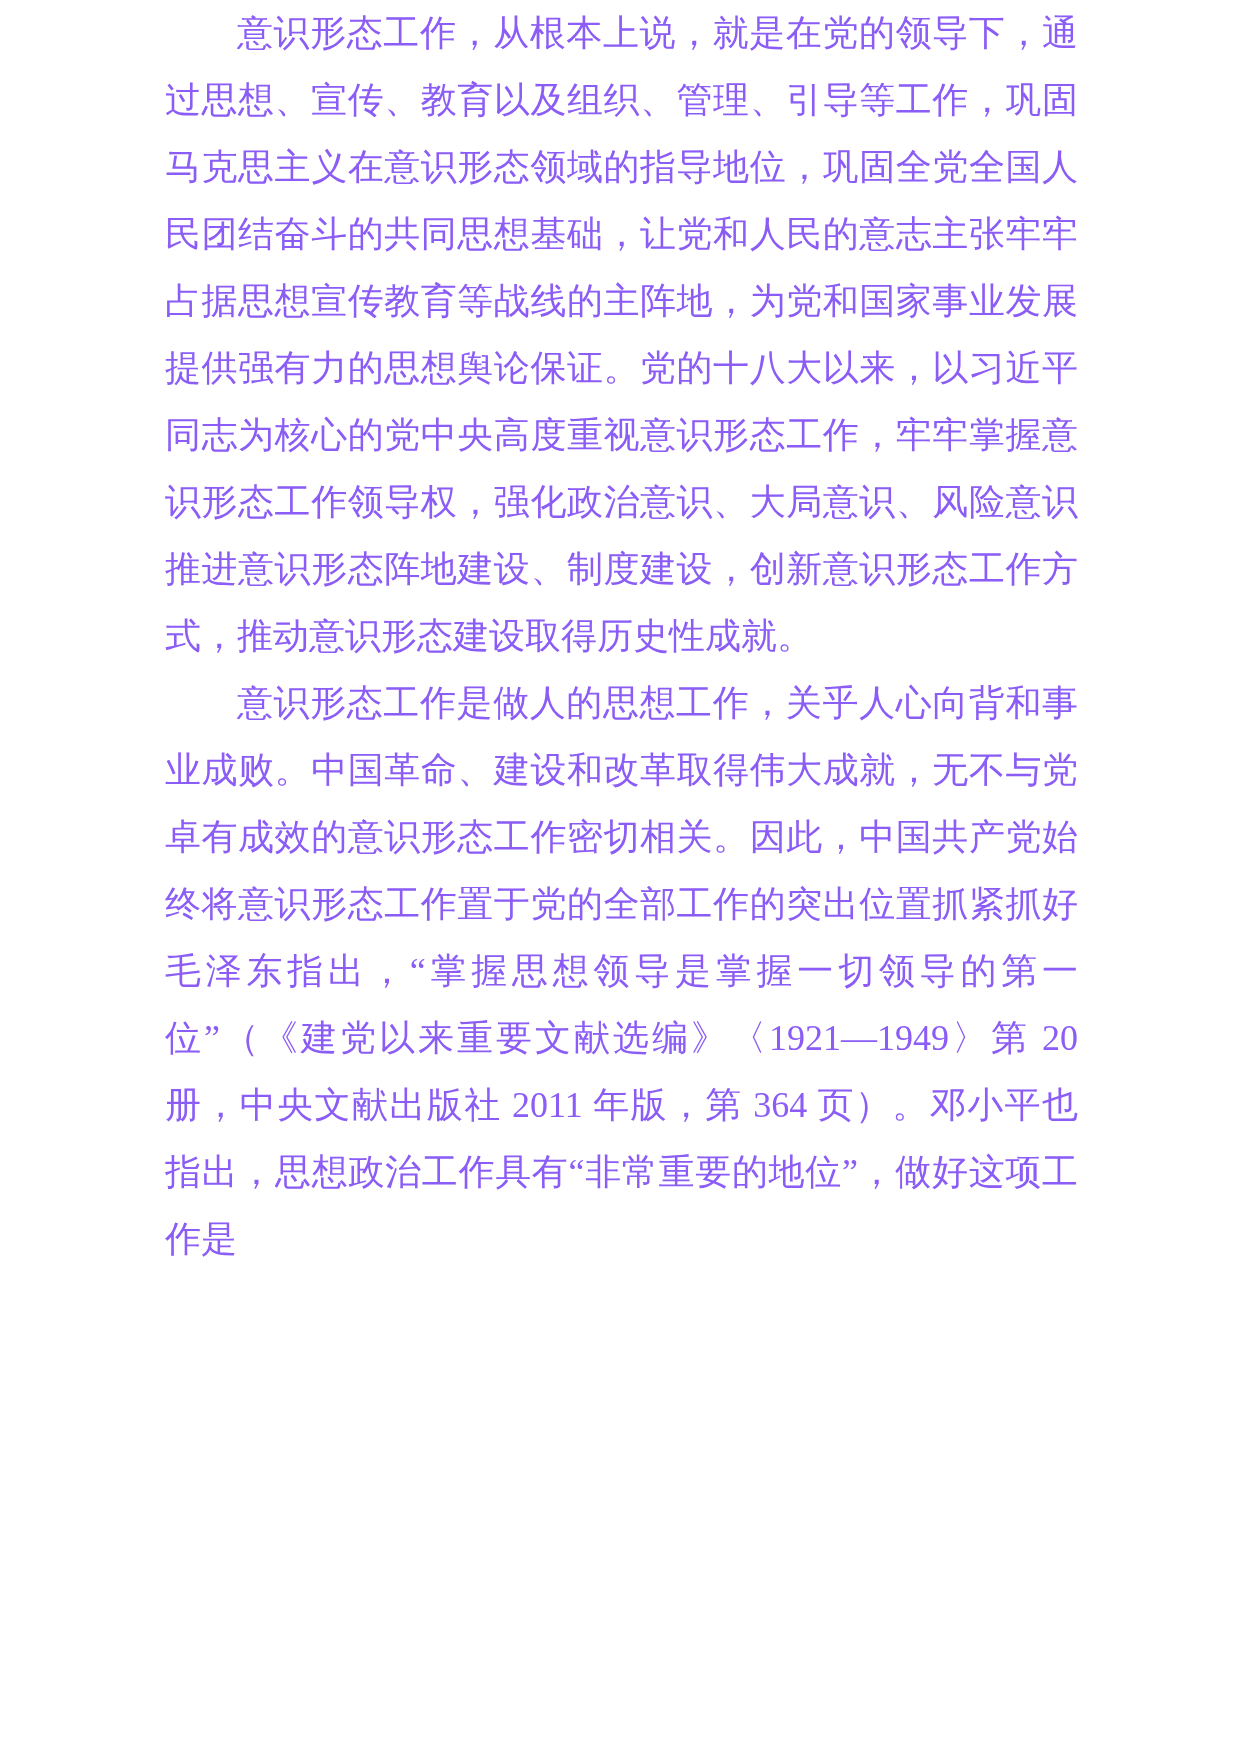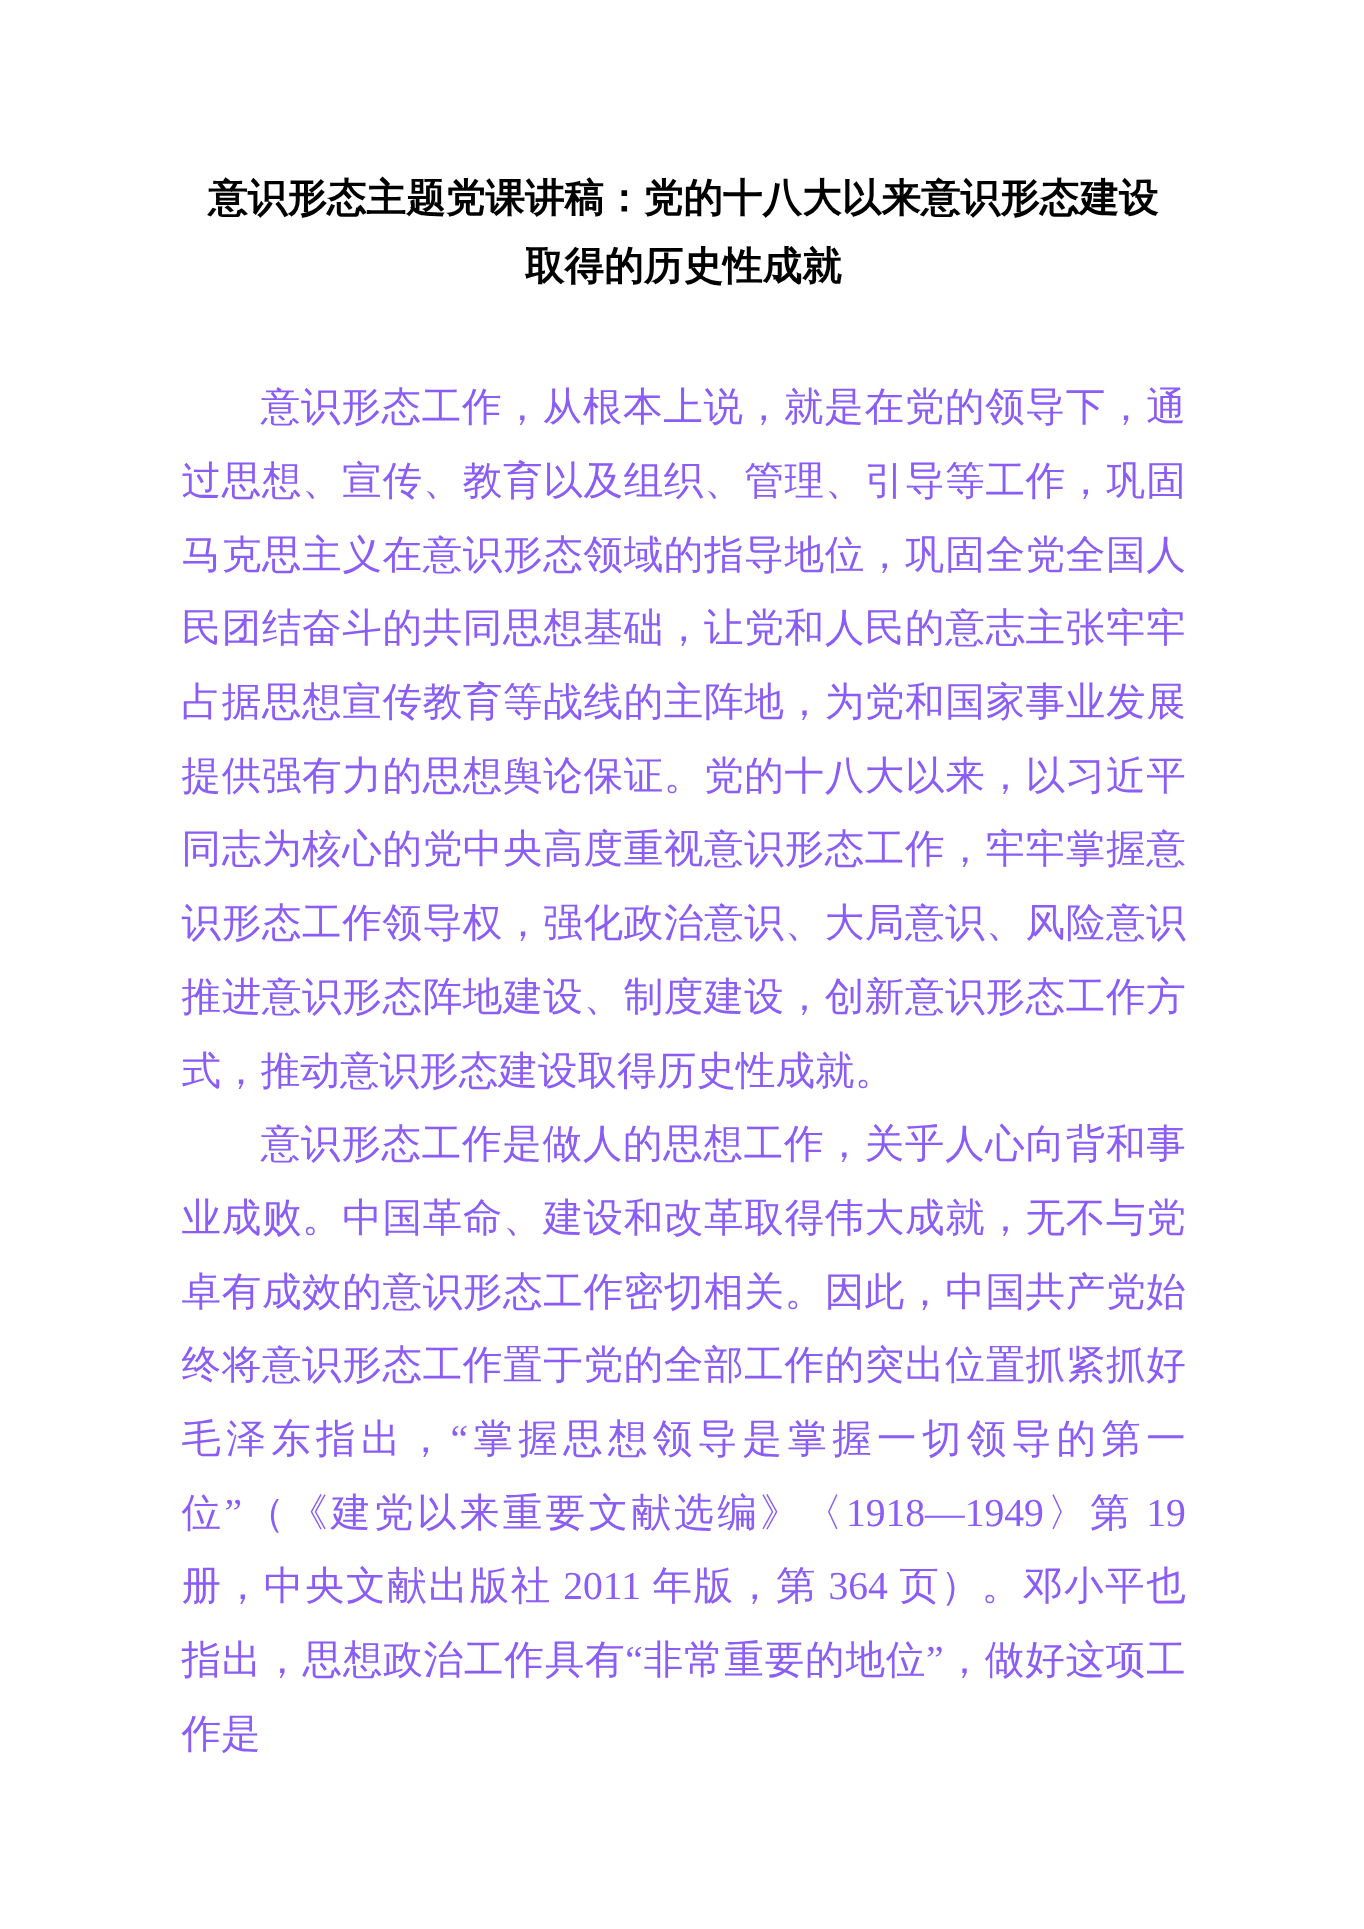--- a/index.html
+++ b/index.html
@@ -41,17 +41,16 @@
     color: #8b5cf6;
     word-break: normal;
     overflow-wrap: break-word;
   }
 </style>
 </head>
 <body>
 
 <div class="page">
   <div class="content">
-    <h1 class="doc-title">意识形态主题党课讲稿：党的十八大以来意识形态建设取得的历史性成就</h1>
     <p class="body-para">意识形态工作，从根本上说，就是在党的领导下，通过思想、宣传、教育以及组织、管理、引导等工作，巩固马克思主义在意识形态领域的指导地位，巩固全党全国人民团结奋斗的共同思想基础，让党和人民的意志主张牢牢占据思想宣传教育等战线的主阵地，为党和国家事业发展提供强有力的思想舆论保证。党的十八大以来，以习近平同志为核心的党中央高度重视意识形态工作，牢牢掌握意识形态工作领导权，强化政治意识、大局意识、风险意识推进意识形态阵地建设、制度建设，创新意识形态工作方式，推动意识形态建设取得历史性成就。</p>
-    <p class="body-para">意识形态工作是做人的思想工作，关乎人心向背和事业成败。中国革命、建设和改革取得伟大成就，无不与党卓有成效的意识形态工作密切相关。因此，中国共产党始终将意识形态工作置于党的全部工作的突出位置抓紧抓好毛泽东指出，“掌握思想领导是掌握一切领导的第一位”（《建党以来重要文献选编》〈1918—1949〉第 19 册，中央文献出版社 2011 年版，第 364 页）。邓小平也指出，思想政治工作具有“非常重要的地位”，做好这项工作是</p>
+    <p class="body-para">意识形态工作是做人的思想工作，关乎人心向背和事业成败。中国革命、建设和改革取得伟大成就，无不与党卓有成效的意识形态工作密切相关。因此，中国共产党始终将意识形态工作置于党的全部工作的突出位置抓紧抓好毛泽东指出，“掌握思想领导是掌握一切领导的第一位”（《建党以来重要文献选编》〈1921—1949〉第 20 册，中央文献出版社 2011 年版，第 364 页）。邓小平也指出，思想政治工作具有“非常重要的地位”，做好这项工作是</p>
   </div>
 </div>
 
 </body></html>

